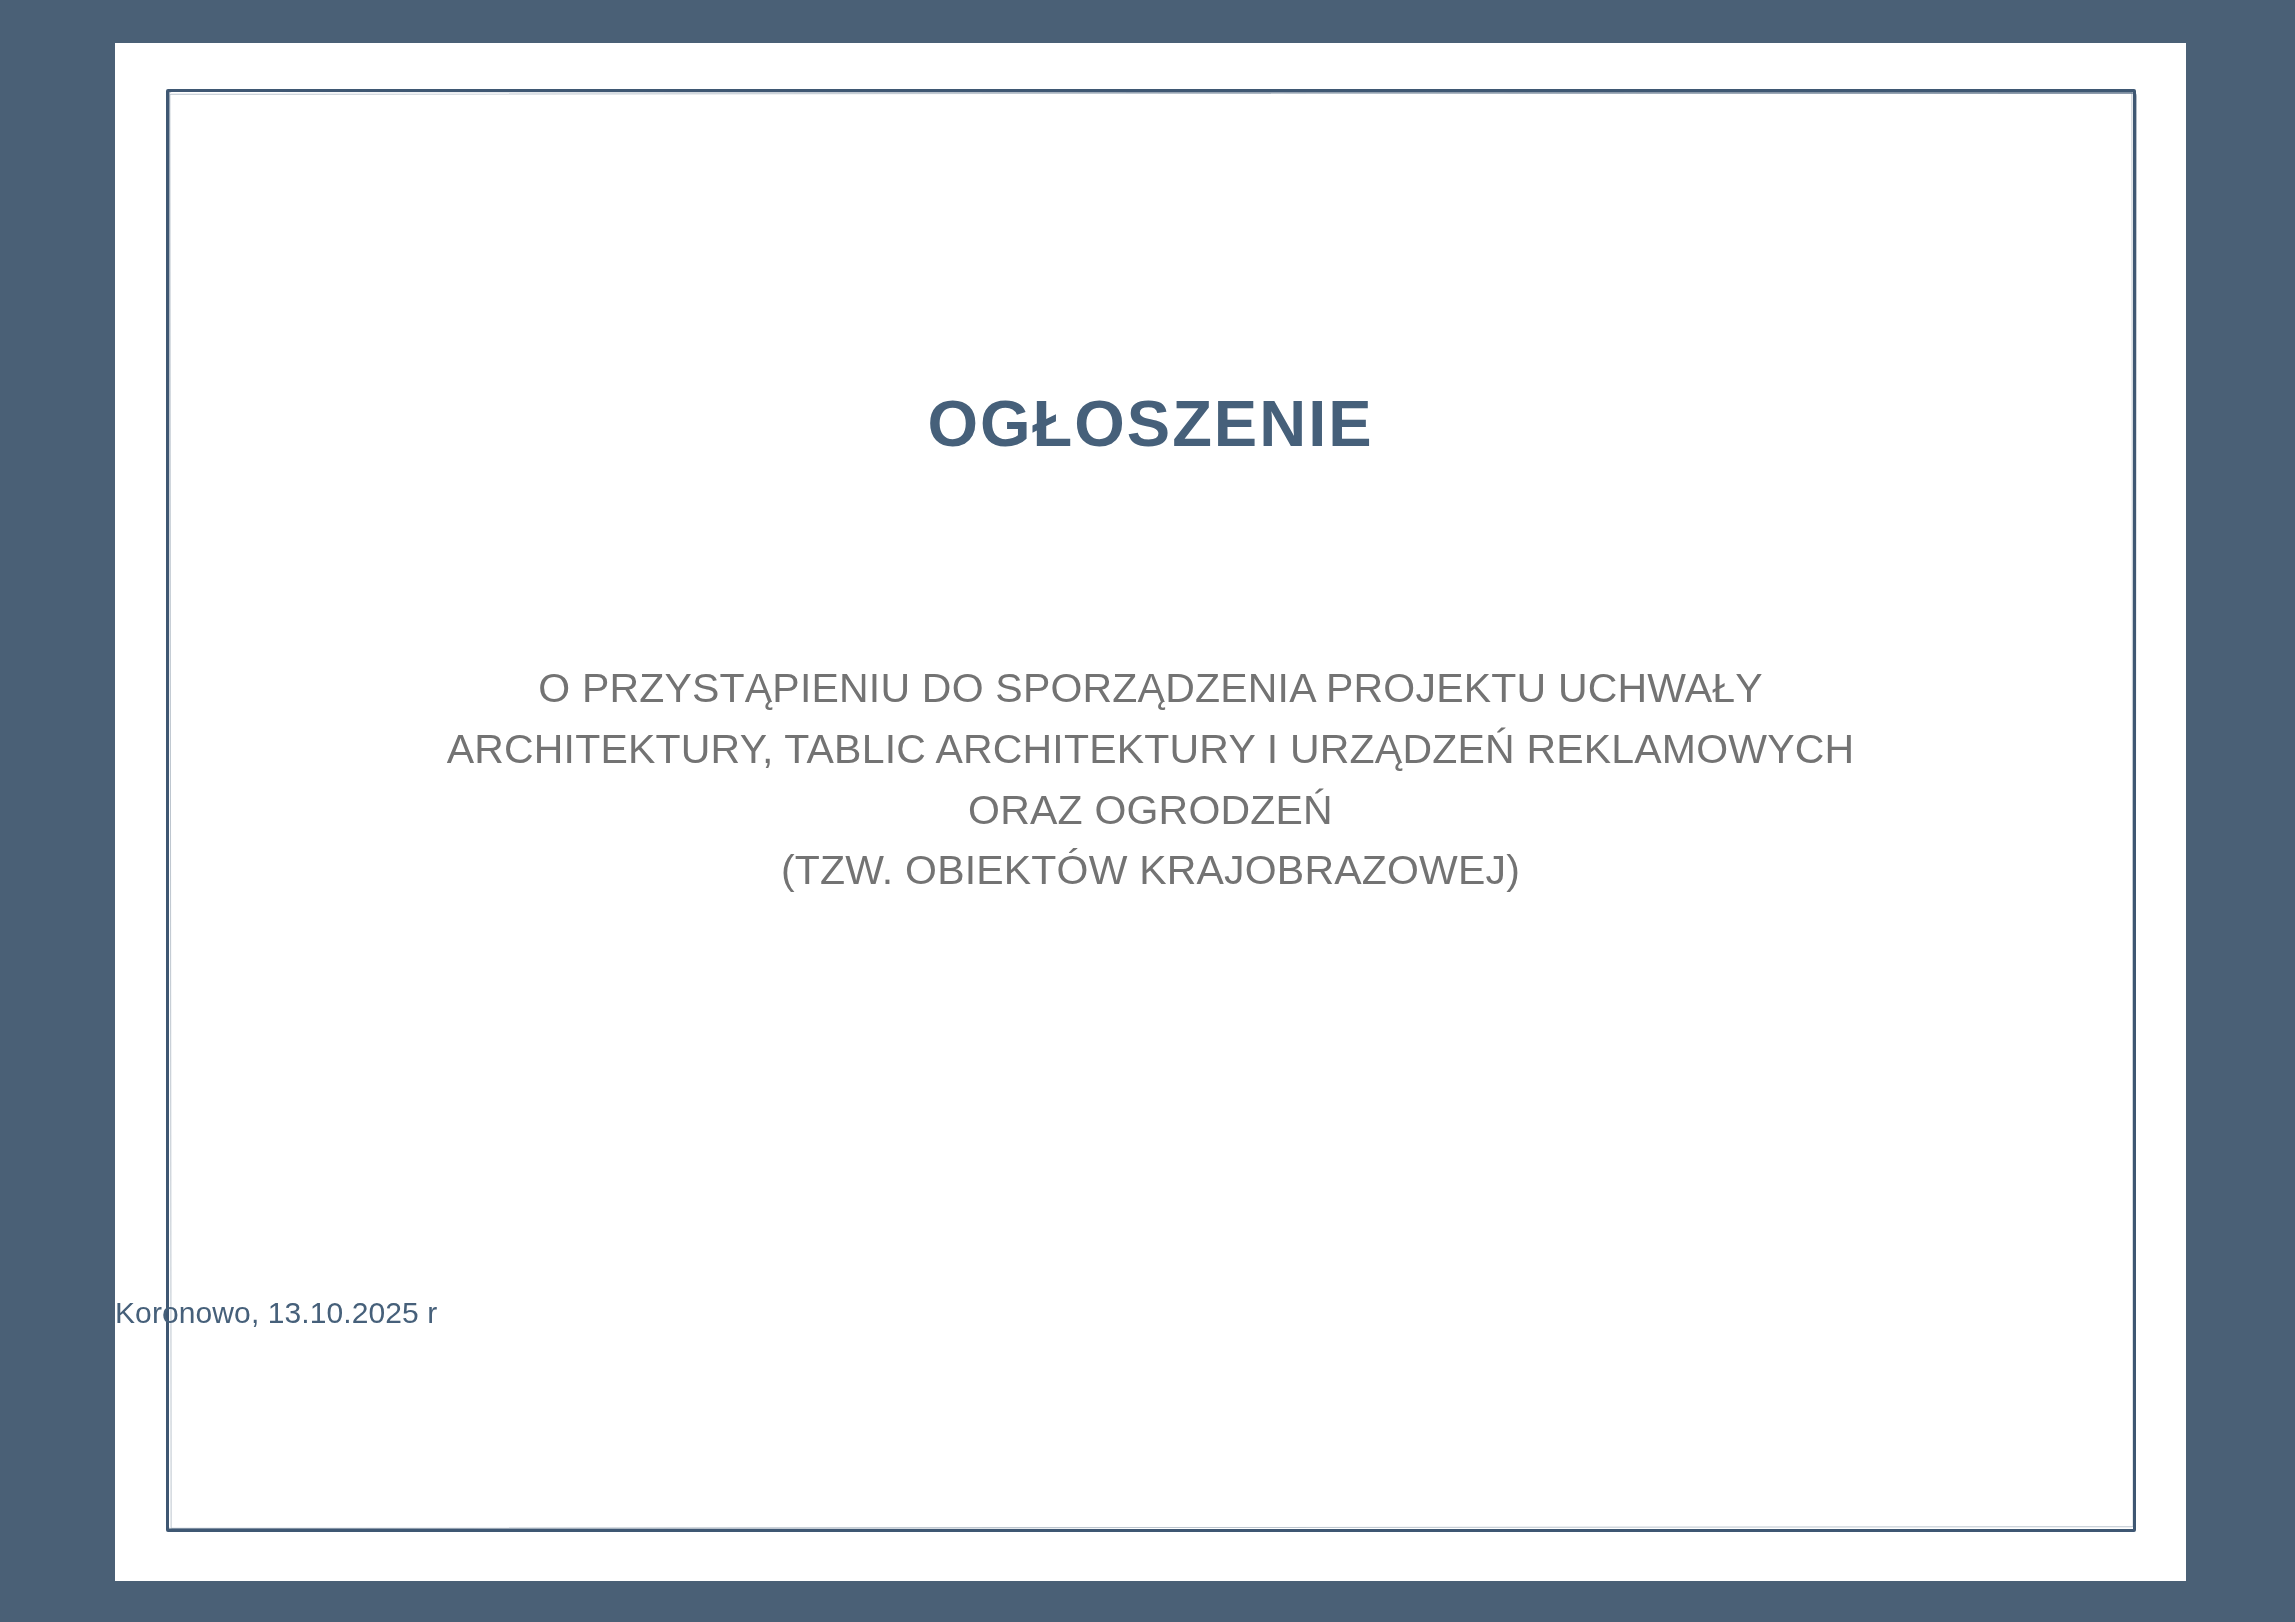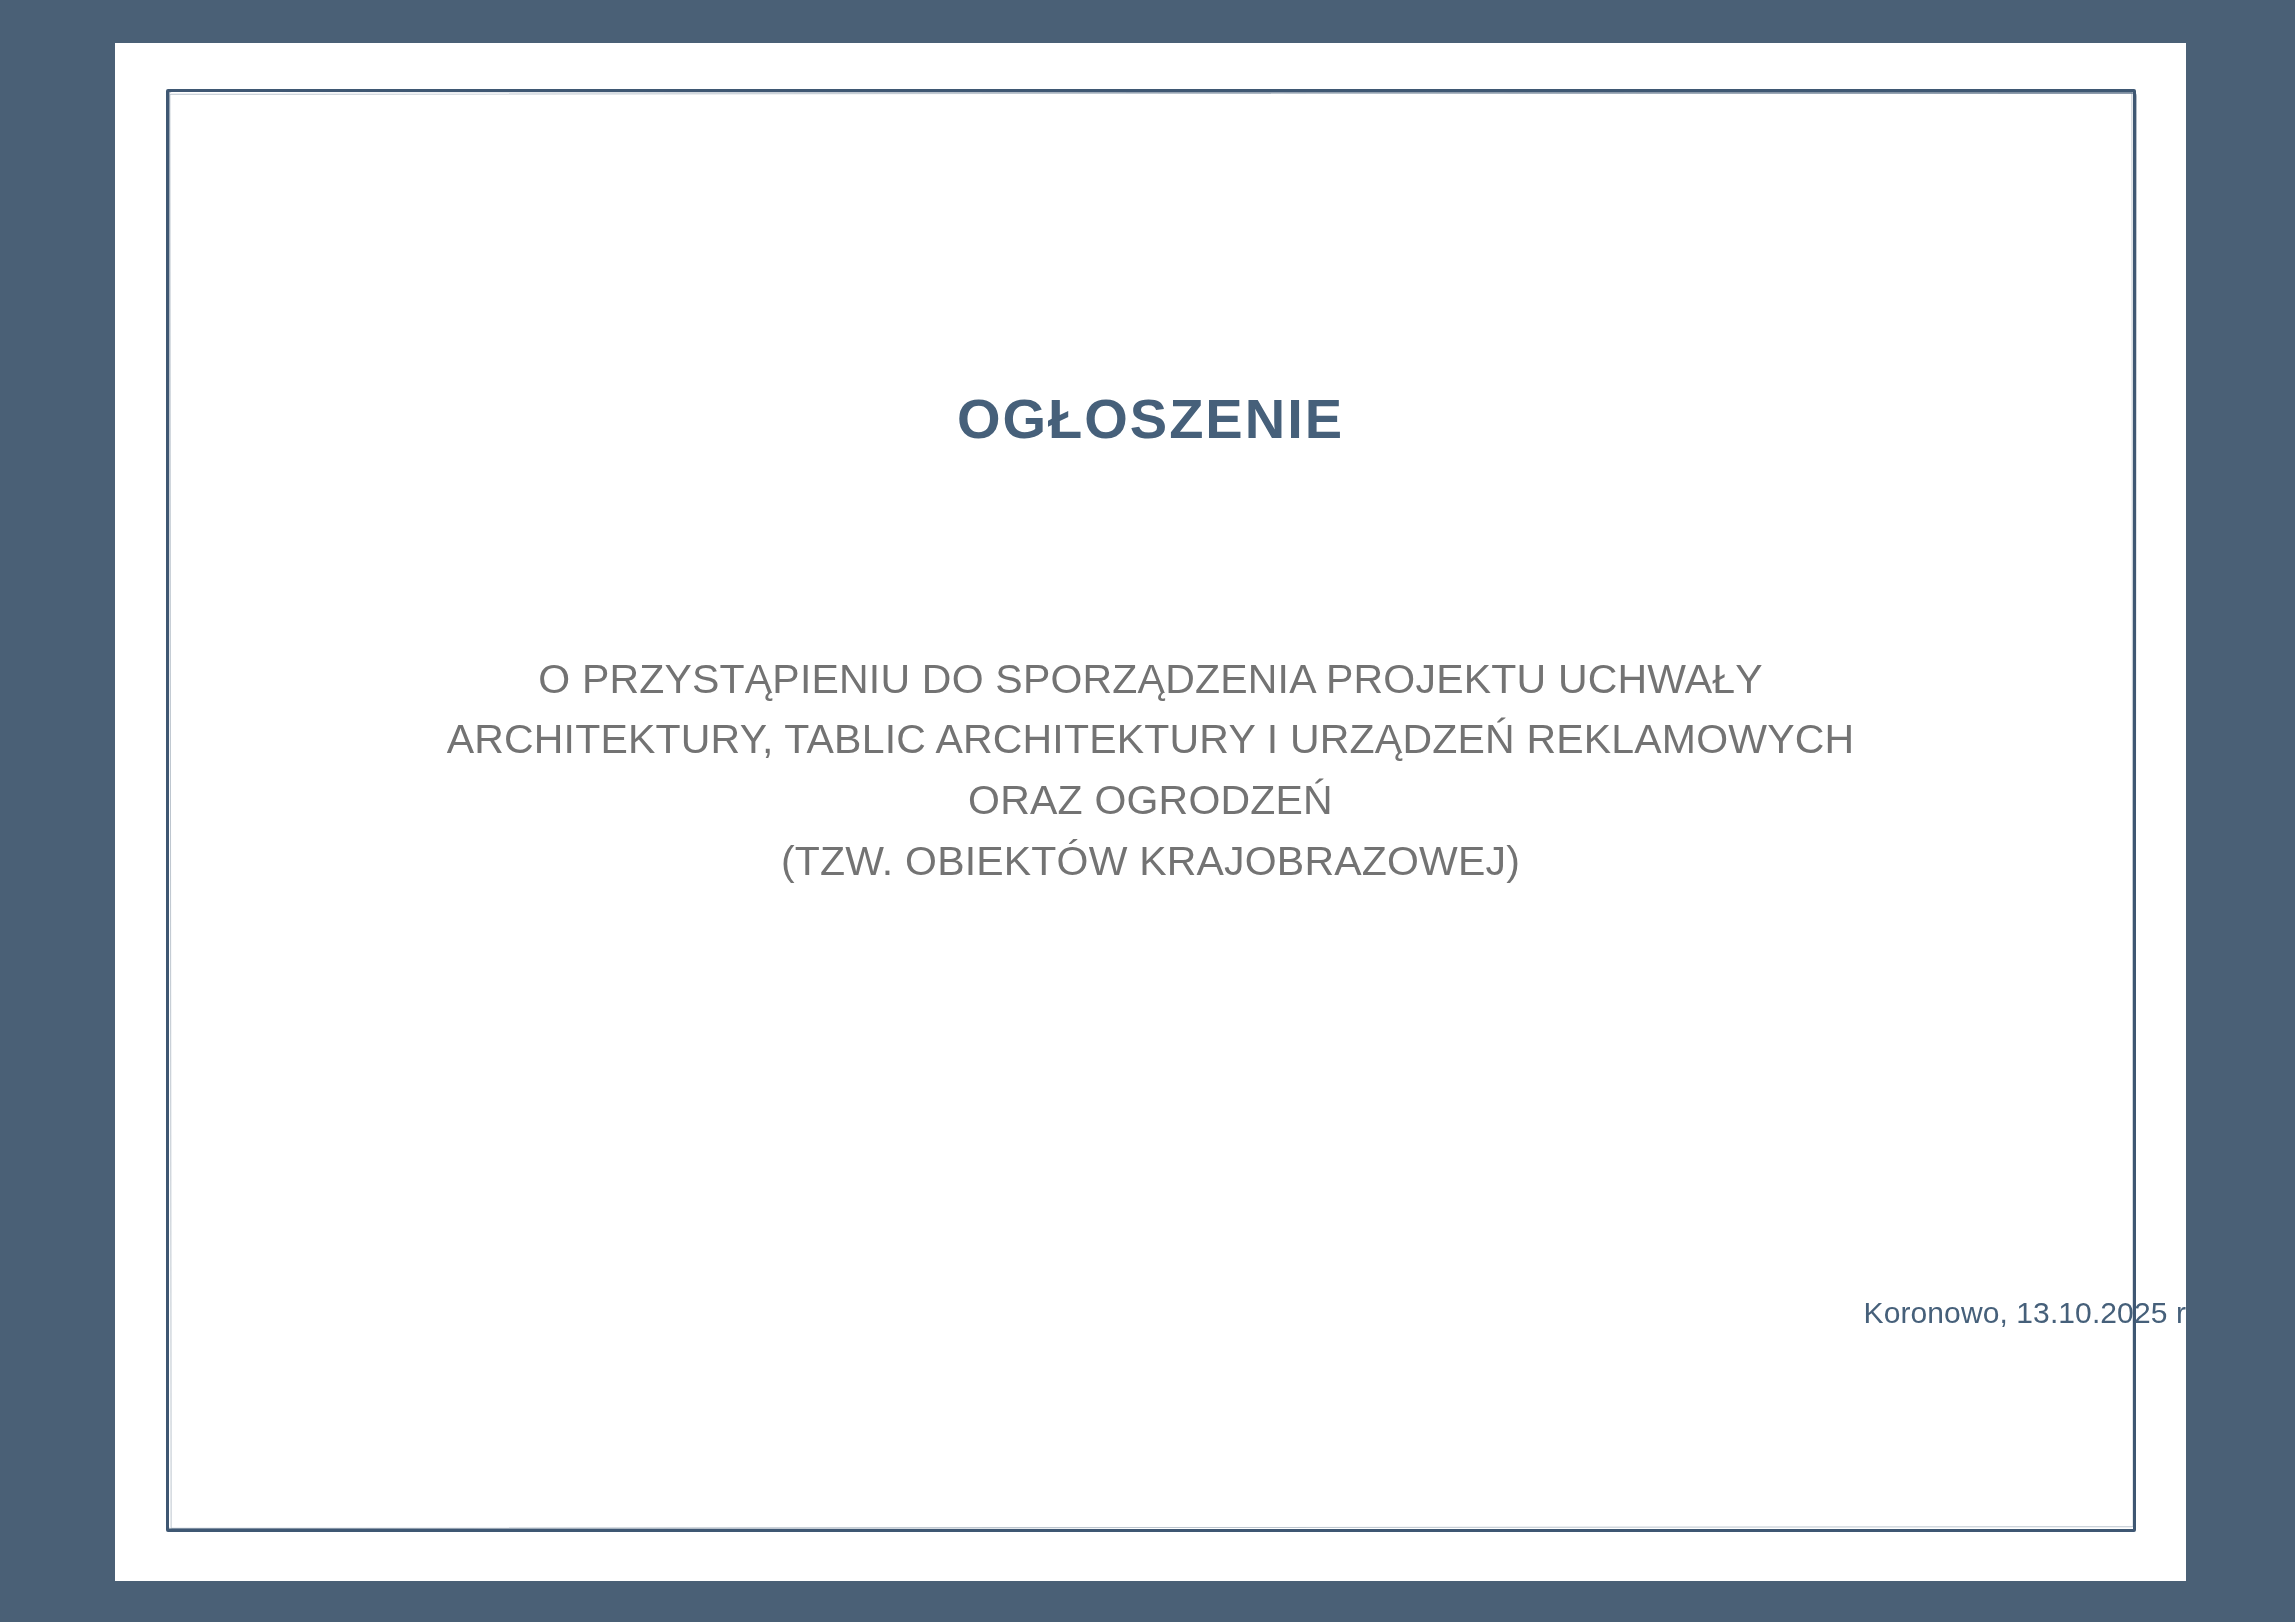--- a/index.html
+++ b/index.html
@@ -78,21 +78,21 @@
     width: 2071px;
     height: 1538px;
     display: flex;
     flex-direction: column;
     align-items: center;
     box-sizing: border-box;
   }
 
   .title {
     margin-top: 347px;
-    font-size: 56px;
+    font-size: 65px;
     font-weight: bold;
     letter-spacing: 2px;
     color: #46607a;
     text-align: center;
     line-height: 1.05;
   }
 
   .subtitle {
     margin-top: 200px;
     width: 1603px;
@@ -107,21 +107,21 @@
   .subtitle .line {
     display: block;
     white-space: nowrap;
   }
 
   .footer {
     position: absolute;
     left: 0;
     top: 1253px;
     width: 2071px;
-    text-align: right;
+    text-align: left;
     font-size: 30px;
     color: #46607a;
     letter-spacing: 0.1px;
   }
 </style>
 </head>
 <body>
 
 <div class="page">
   <div class="paper">

